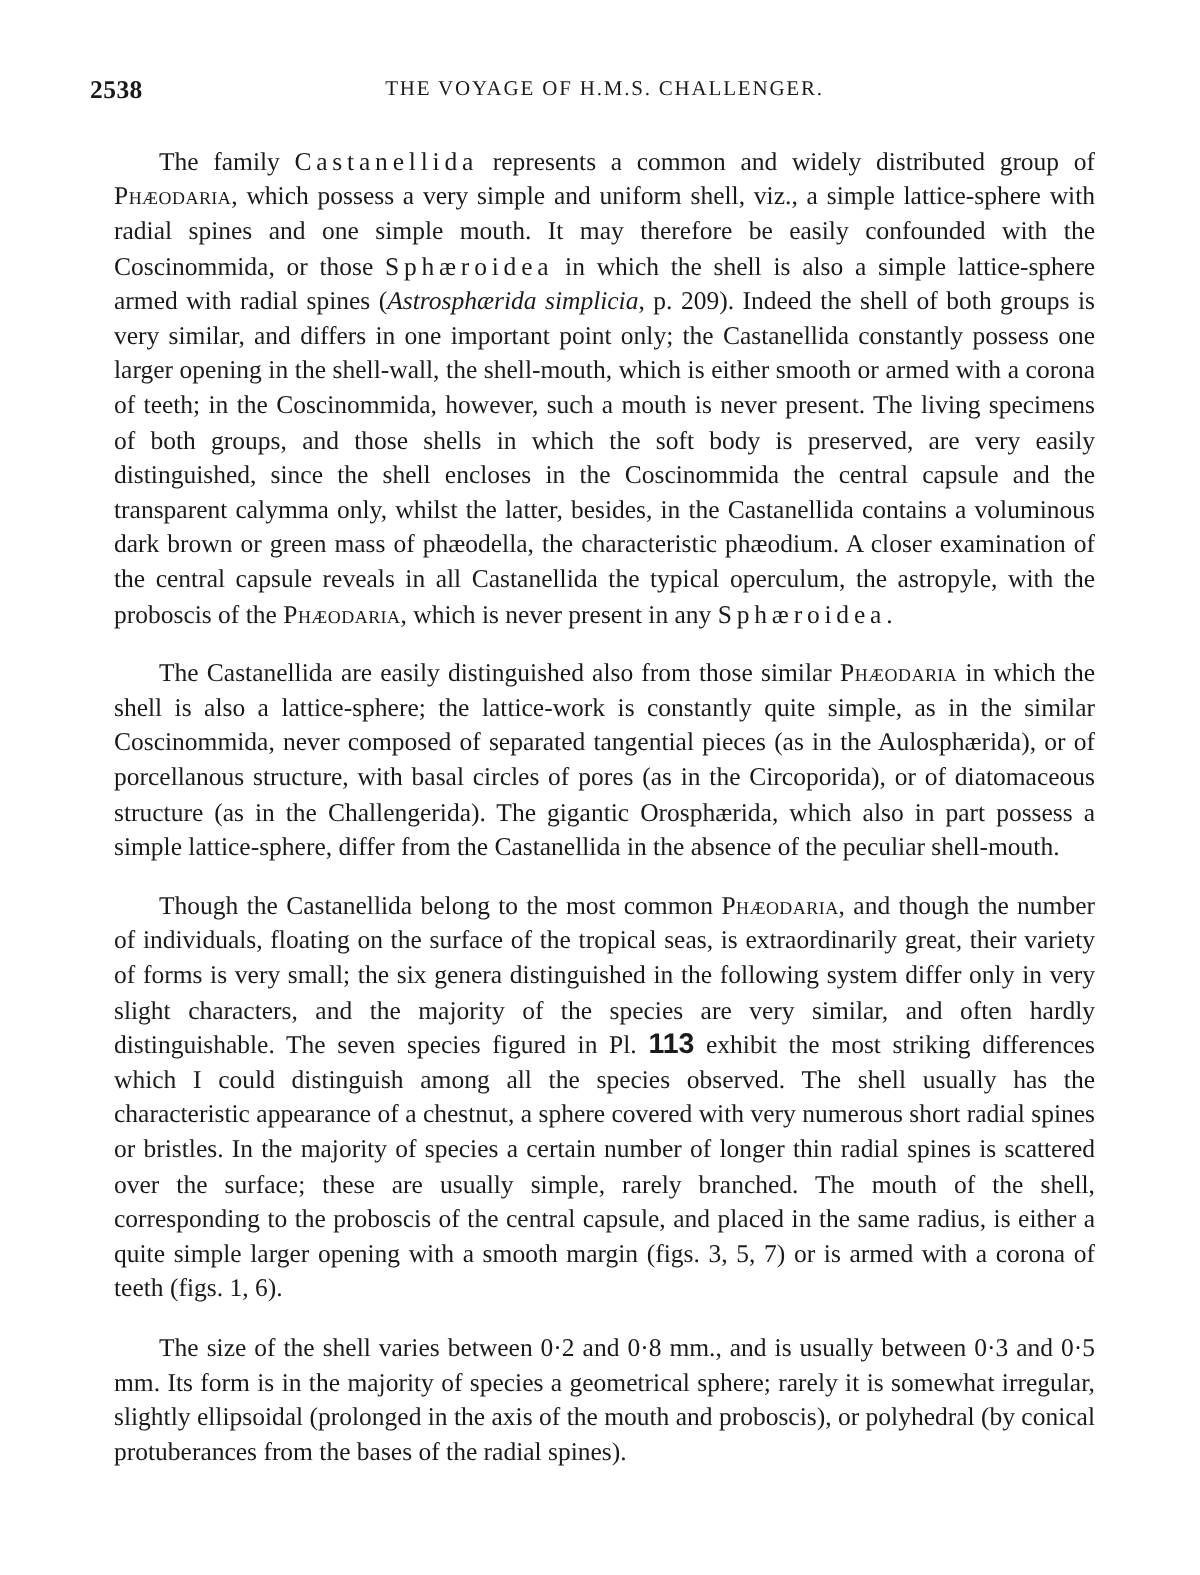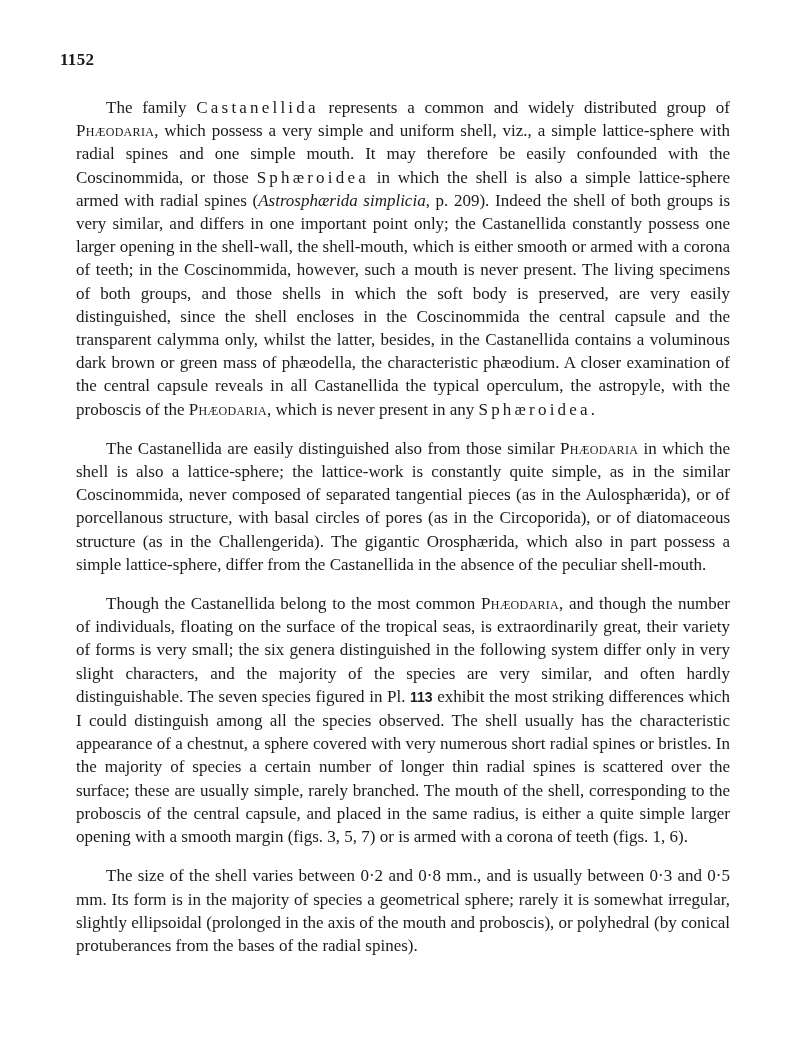--- a/index.html
+++ b/index.html
@@ -23,28 +23,29 @@
     }
     .para {
       font-family: "Liberation Serif", serif;
       font-size: 17px; line-height: 23.2px;
       text-align: justify; text-indent: 30px;
       margin: 16px; hyphens: none;
     }
     .sc { font-variant: small-caps; letter-spacing: 0.3px; }
     .spaced { letter-spacing: 3.2px; }
     .ital { font-style: italic; }
-    .plate { font-family: "Liberation Sans", sans-serif; font-size: 14px; font-weight: bold; }
+    .plate { font-family: "Liberation Sans", sans-serif; font-size: 19px; font-weight: bold; }
   </style>
 </head>
 <body>
 
 <div class="page">
   <div class="running-head">
-    <span class="page-number">1152</span>
+    <span class="page-number">2538</span>
+    <span class="running-title">THE VOYAGE OF H.M.S. CHALLENGER.</span>
   </div>
   <div id="body-text">
       <p class="para"><span>The family </span><span class="spaced">Castanellida</span><span> represents a common and widely distributed group of </span><span class="sc">Phæodaria</span><span>, which possess a very simple and uniform shell, viz., a simple lattice-sphere with radial spines and one simple mouth.  It may therefore be easily confounded with the Coscinommida, or those </span><span class="spaced">Sphæroidea</span><span> in which the shell is also a simple lattice-sphere armed with radial spines (</span><span class="ital">Astrosphærida simplicia</span><span>, p. 209).  Indeed the shell of both groups is very similar, and differs in one important point only; the Castanellida constantly possess one larger opening in the shell-wall, the shell-mouth, which is either smooth or armed with a corona of teeth; in the Coscinommida, however, such a mouth is never present.  The living specimens of both groups, and those shells in which the soft body is preserved, are very easily distinguished, since the shell encloses in the Coscinommida the central capsule and the transparent calymma only, whilst the latter, besides, in the Castanellida contains a voluminous dark brown or green mass of phæodella, the characteristic phæodium.  A closer examination of the central capsule reveals in all Castanellida the typical operculum, the astropyle, with the proboscis of the </span><span class="sc">Phæodaria</span><span>, which is never present in any </span><span class="spaced">Sphæroidea</span><span>.</span></p>
       <p class="para"><span>The Castanellida are easily distinguished also from those similar </span><span class="sc">Phæodaria</span><span> in which the shell is also a lattice-sphere; the lattice-work is constantly quite simple, as in the similar Coscinommida, never composed of separated tangential pieces (as in the Aulosphærida), or of porcellanous structure, with basal circles of pores (as in the Circoporida), or of diatomaceous structure (as in the Challengerida).  The gigantic Orosphærida, which also in part possess a simple lattice-sphere, differ from the Castanellida in the absence of the peculiar shell-mouth.</span></p>
       <p class="para"><span>Though the Castanellida belong to the most common </span><span class="sc">Phæodaria</span><span>, and though the number of individuals, floating on the surface of the tropical seas, is extraordinarily great, their variety of forms is very small; the six genera distinguished in the following system differ only in very slight characters, and the majority of the species are very similar, and often hardly distinguishable.  The seven species figured in Pl. </span><span class="plate">113</span><span> exhibit the most striking differences which I could distinguish among all the species observed.  The shell usually has the characteristic appearance of a chestnut, a sphere covered with very numerous short radial spines or bristles.  In the majority of species a certain number of longer thin radial spines is scattered over the surface; these are usually simple, rarely branched.  The mouth of the shell, corresponding to the proboscis of the central capsule, and placed in the same radius, is either a quite simple larger opening with a smooth margin (figs. 3, 5, 7) or is armed with a corona of teeth (figs. 1, 6).</span></p>
       <p class="para"><span>The size of the shell varies between 0·2 and 0·8 mm., and is usually between 0·3 and 0·5 mm.  Its form is in the majority of species a geometrical sphere; rarely it is somewhat irregular, slightly ellipsoidal (prolonged in the axis of the mouth and proboscis), or polyhedral (by conical protuberances from the bases of the radial spines).</span></p>
     </div>
 </div>
 
 </body></html>

